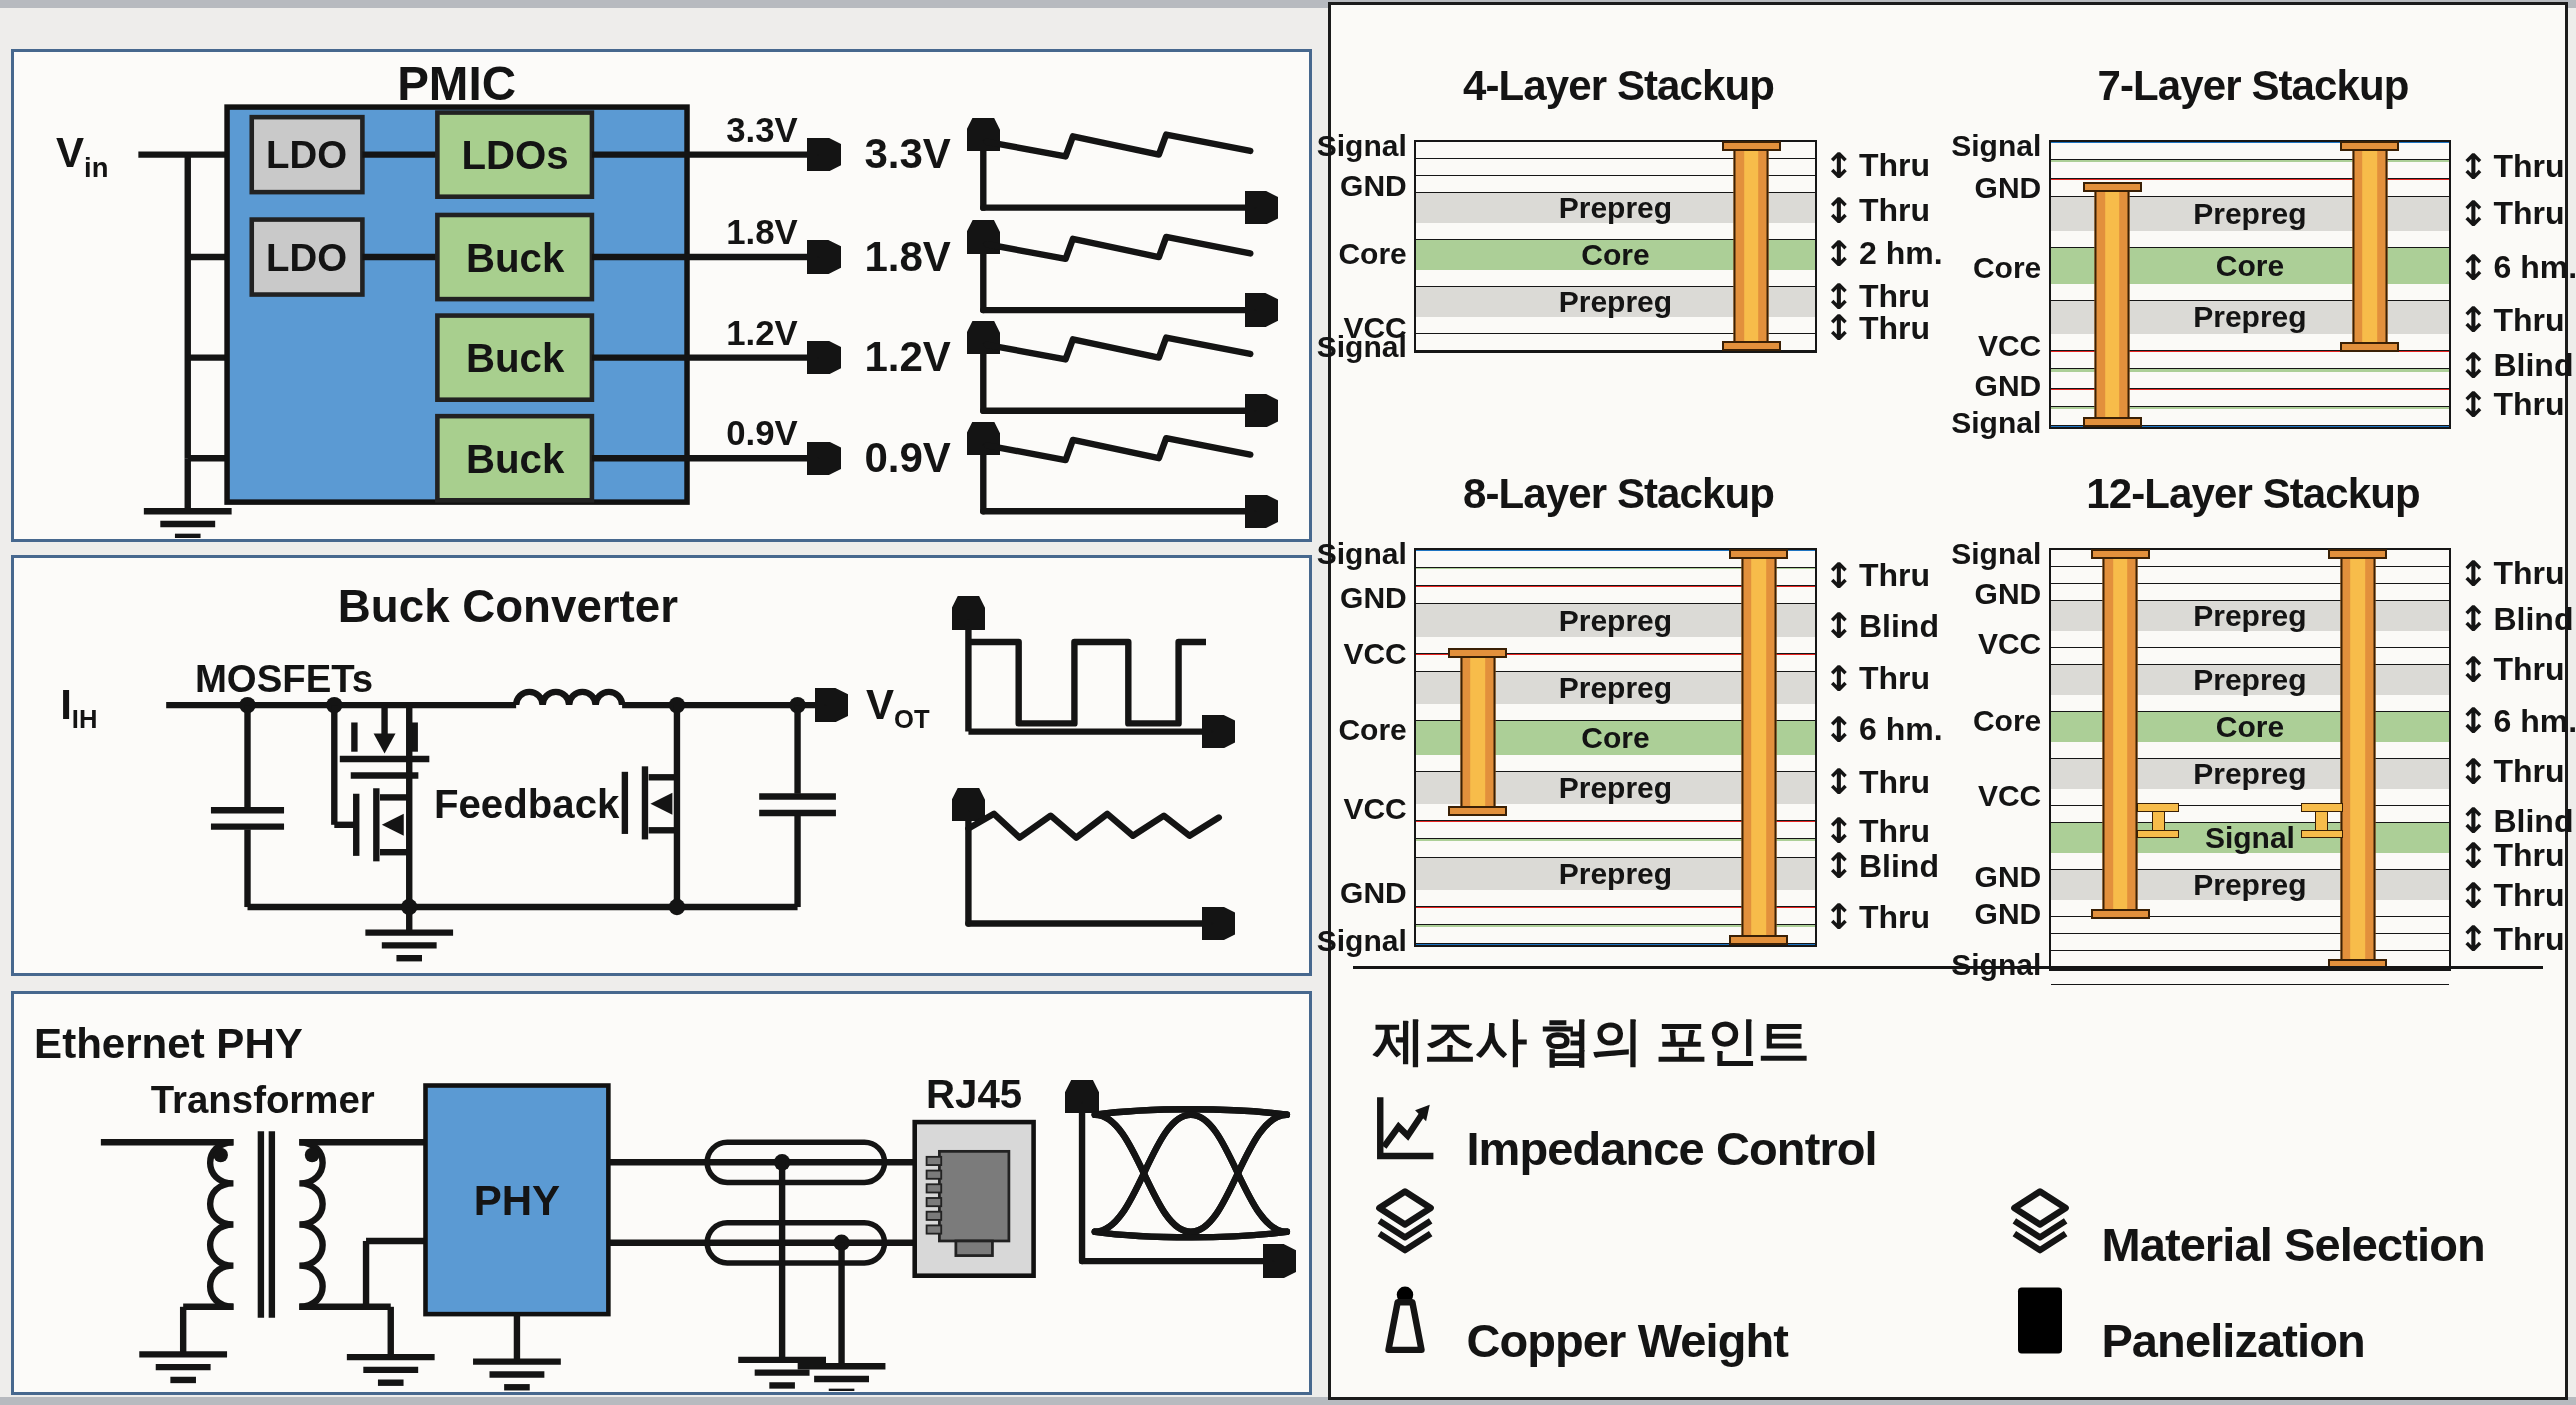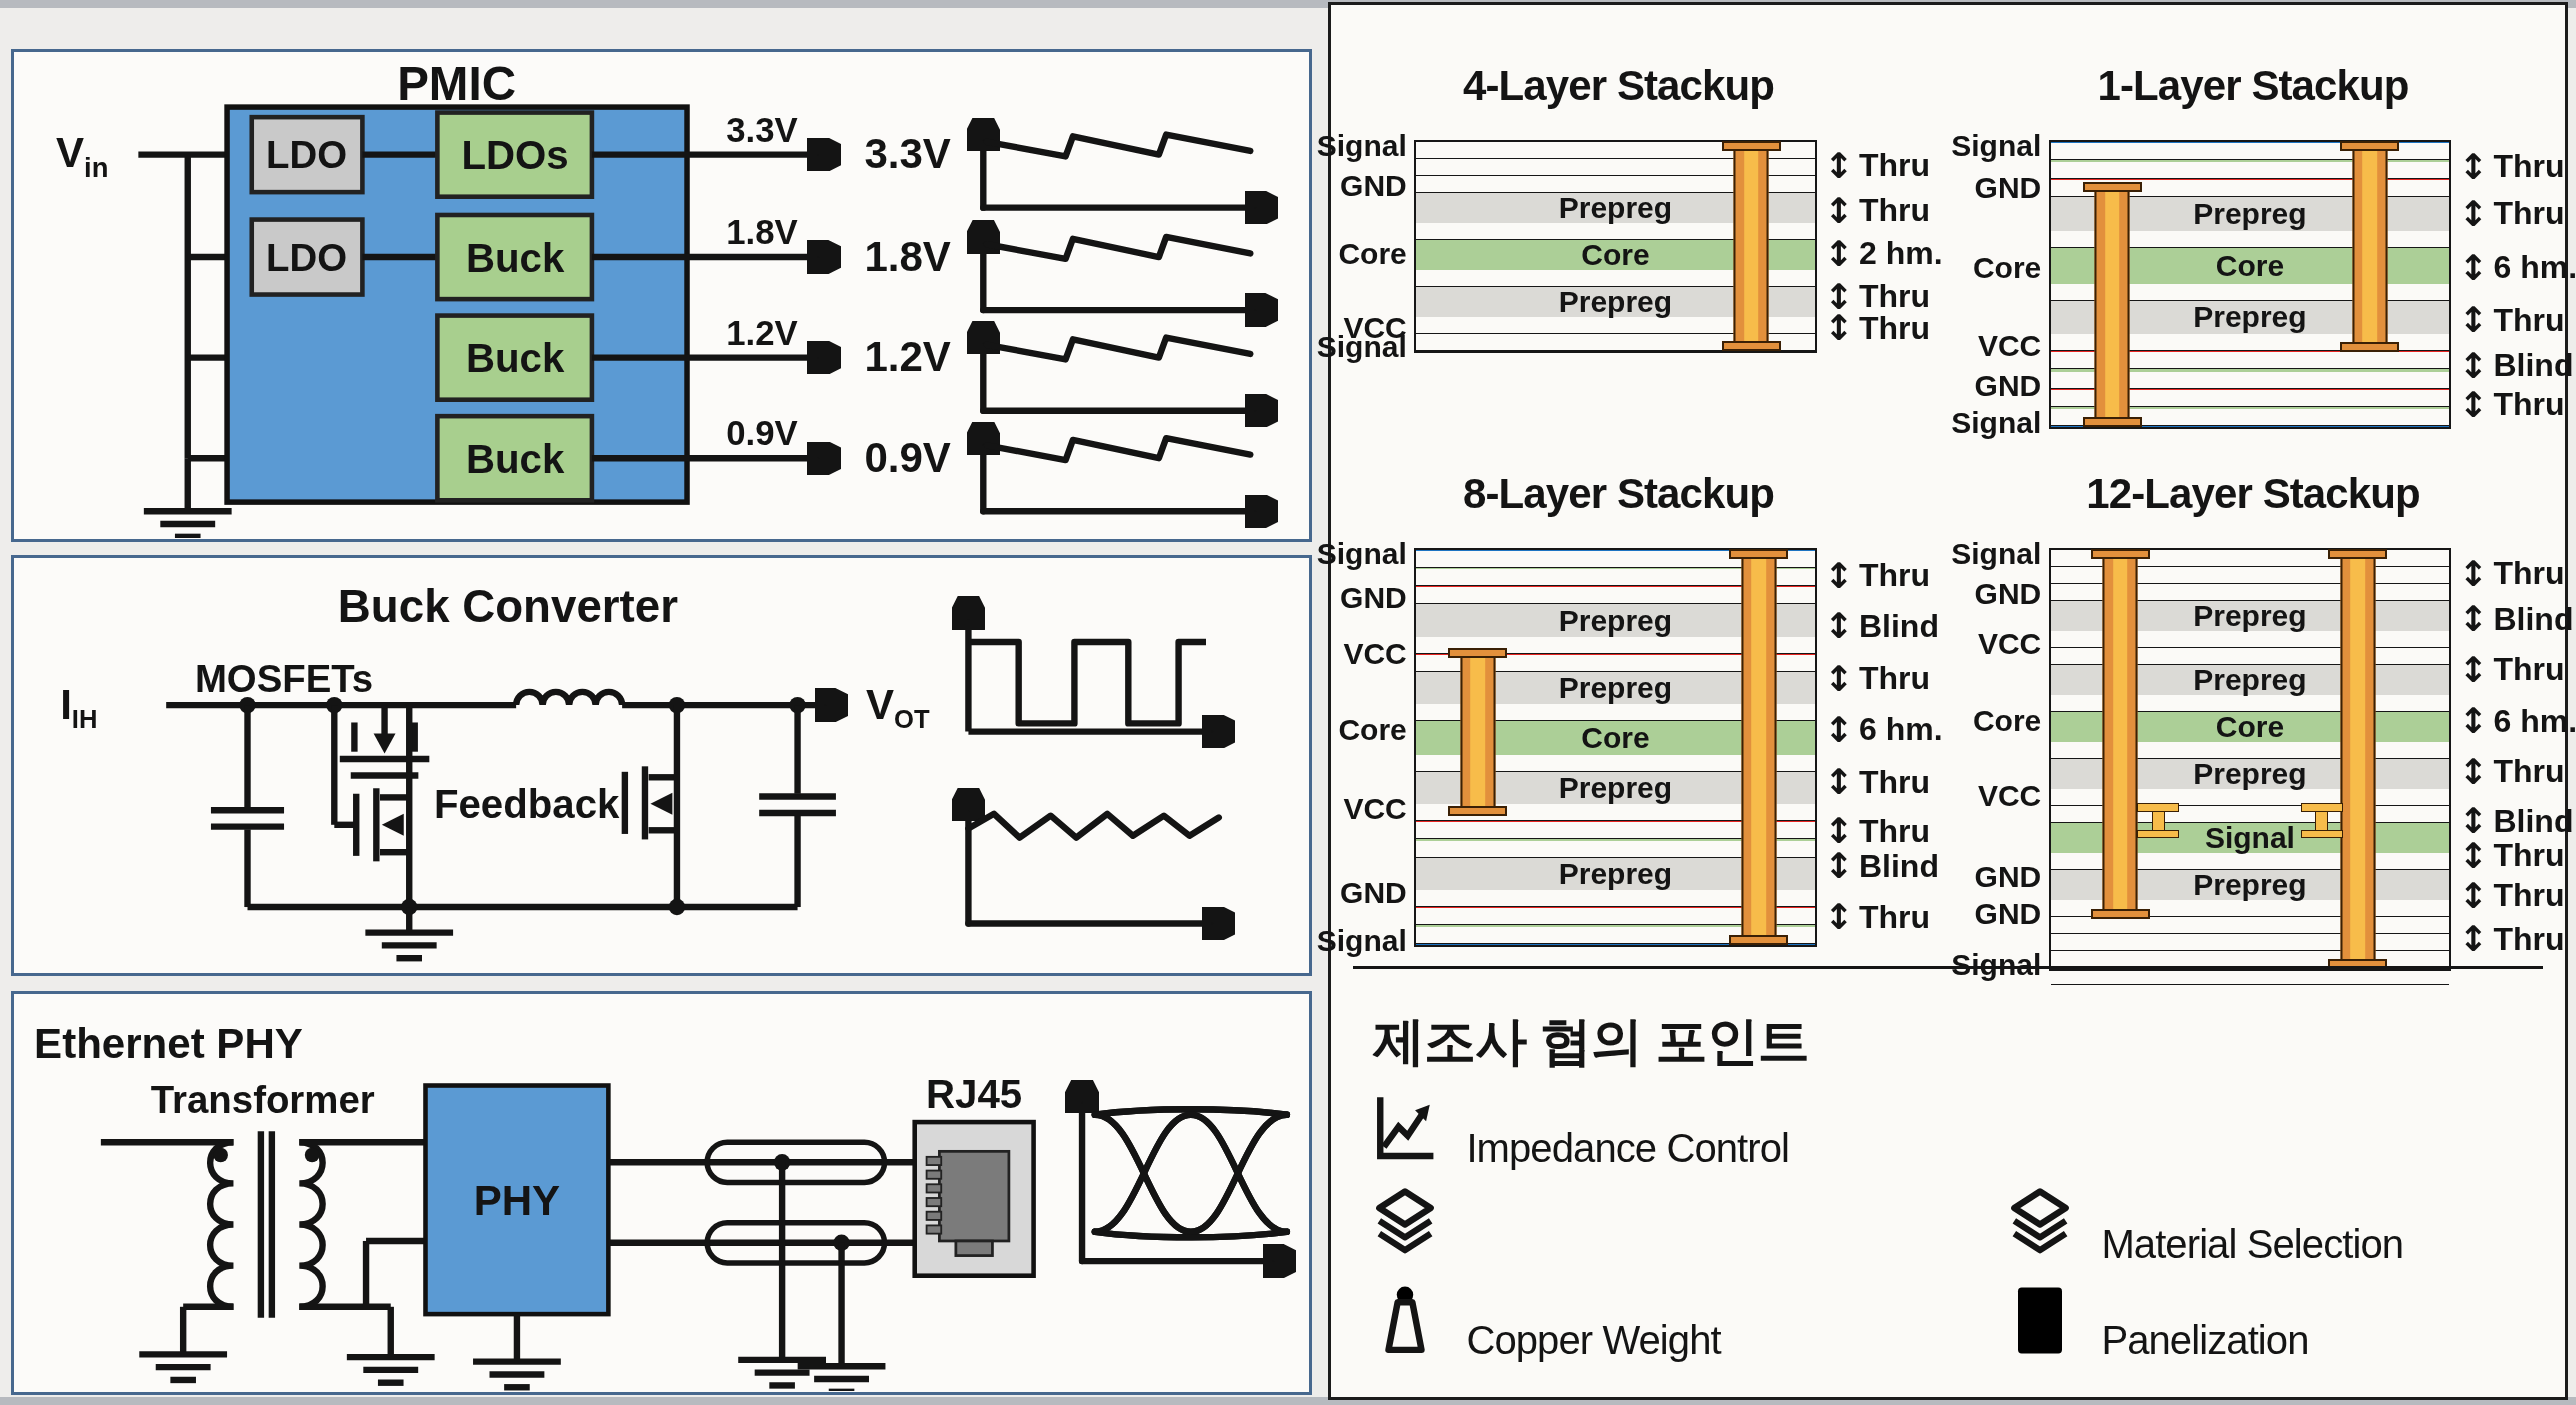--- a/index.html
+++ b/index.html
@@ -36,21 +36,21 @@
   .ivia{position:absolute;transform:translateX(-50%);width:42px;display:flex;flex-direction:column;align-items:center;}
   .ivia-bar{width:100%;height:8.2px;border:1.8px solid #3a2005;box-sizing:border-box;}
   .ivia-stem{flex:1;width:12.8px;border-left:1.8px solid #3a2005;border-right:1.8px solid #3a2005;box-sizing:border-box;}
   .stk-annots{position:relative;width:146px;margin-left:7.3px;}
   .stk-ann{position:absolute;left:0;transform:translateY(-50%);display:flex;align-items:center;
            font-size:32px;font-weight:700;white-space:nowrap;}
   .stk-ann .ud{font-family:"DejaVu Sans",sans-serif;font-size:35px;margin-right:5.5px;}
   #divider{position:absolute;left:22px;right:22px;top:961px;border-top:3.7px solid #151515;}
   #legend-title{position:absolute;left:42px;top:1002px;font-size:52px;font-weight:800;letter-spacing:-0.9px;}
   .lg-item{position:absolute;display:flex;align-items:center;gap:27.4px;height:79px;}
-  .lg-item .lg-label{font-size:40px;font-weight:400;letter-spacing:-0.9px;white-space:nowrap;margin-top:40px;}
+  .lg-item .lg-label{font-size:47px;font-weight:700;letter-spacing:-0.9px;white-space:nowrap;margin-top:40px;}
   .lg-icon{flex:0 0 auto;}
   .r1{top:1084px;} .r2{top:1180px;} .r3{top:1276px;}
   .cL{left:40px;} .cR{left:675px;}
 </style>
 </head>
 <body>
 
 <div id="stage">
   <div class="strip top"></div>
   <div class="strip bottom"></div>
@@ -330,21 +330,21 @@
               <span>Thru</span>
             </div>
             <div class="stk-ann" style="top: 88.3772%;">
               <span class="ud">↕</span>
               <span>Thru</span>
             </div>
           </div>
       </div>
     </div>
     <div class="stackup" id="stk1" style="left:640px;top:11px;">
-      <div class="stk-title">1-Layer Stackup</div>
+      <div class="stk-title">7-Layer Stackup</div>
       <div class="stk-row">
         <div class="stk-labels">
             <div class="stk-lab" style="top: 2.08333%;">Signal</div>
             <div class="stk-lab" style="top: 16.5064%;">GND</div>
             <div class="stk-lab" style="top: 44.2308%;">Core</div>
             <div class="stk-lab" style="top: 71.3141%;">VCC</div>
             <div class="stk-lab" style="top: 85.0962%;">GND</div>
             <div class="stk-lab" style="top: 98.0769%;">Signal</div>
           </div>
         <div class="board" style="height:285px;">

